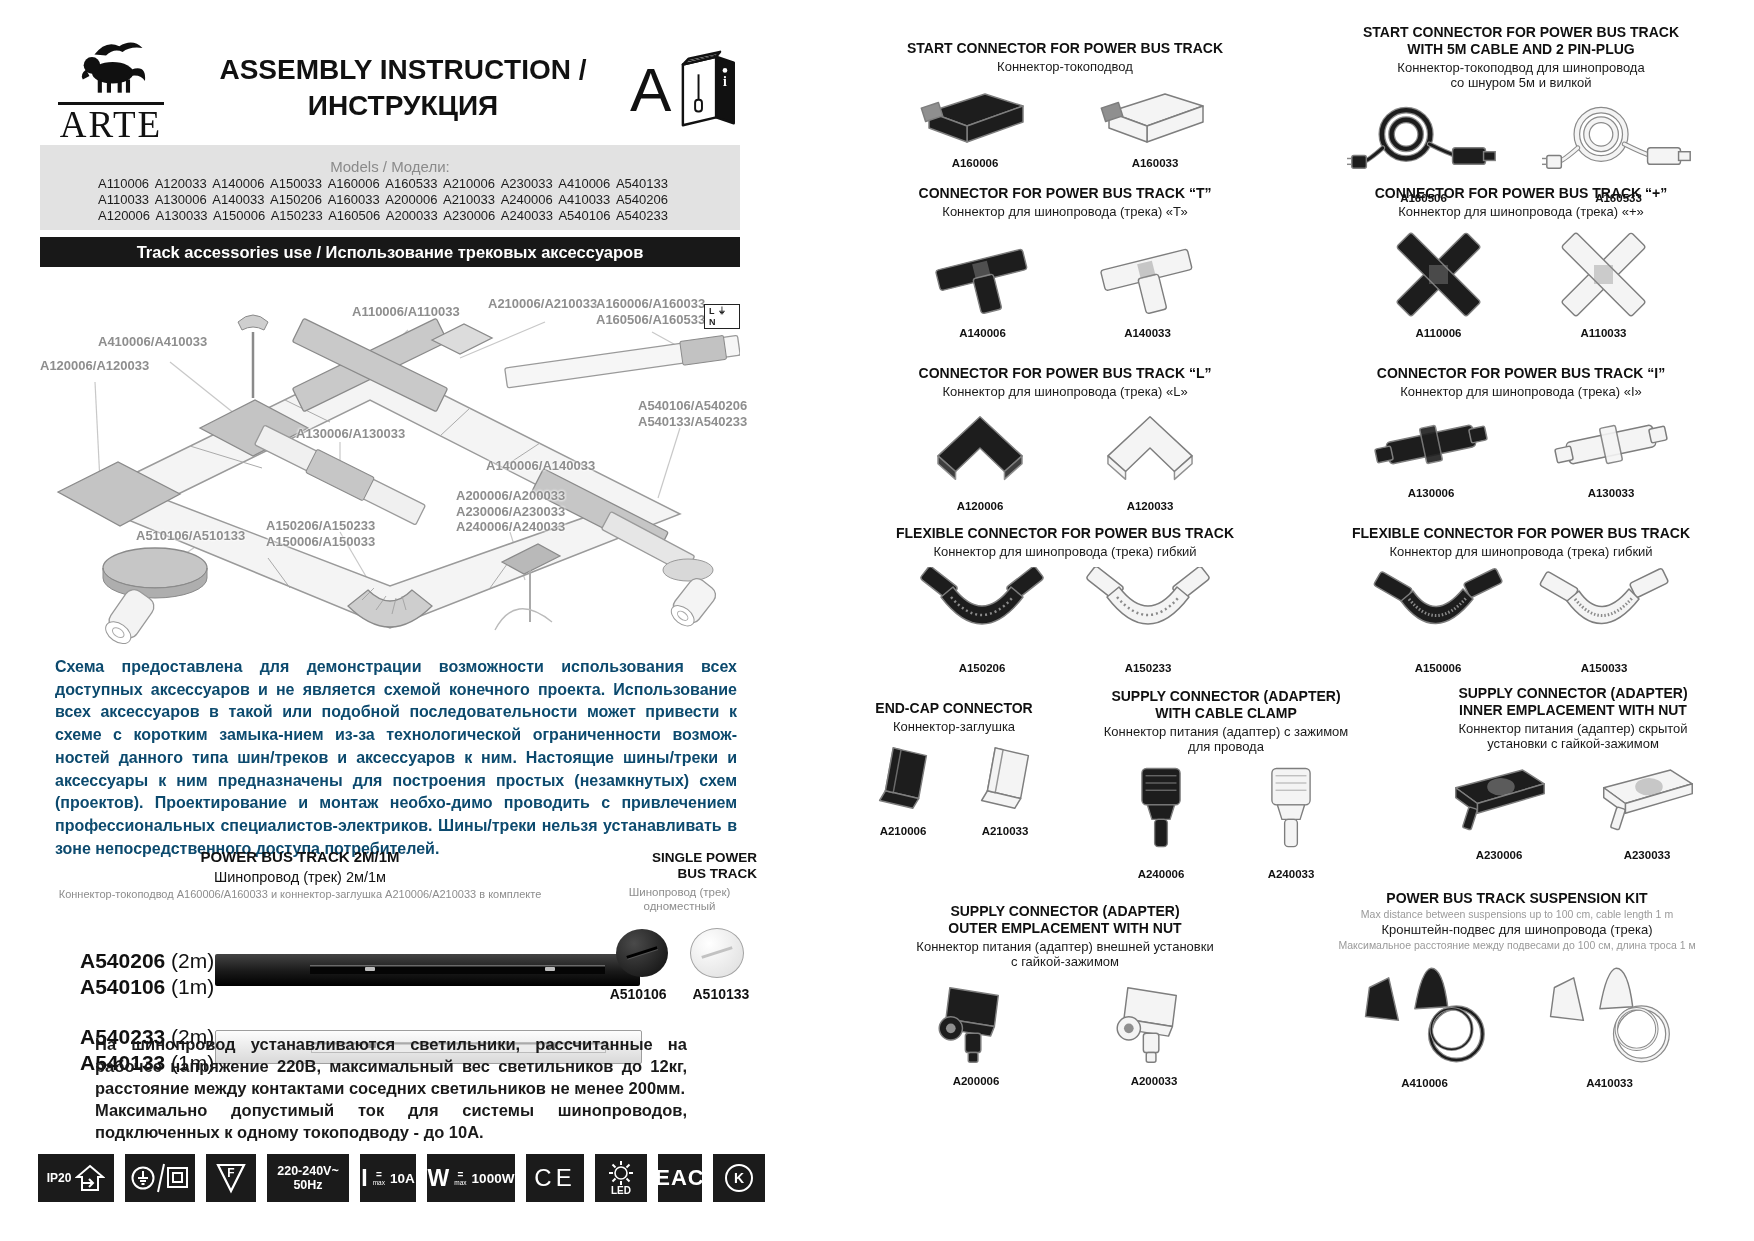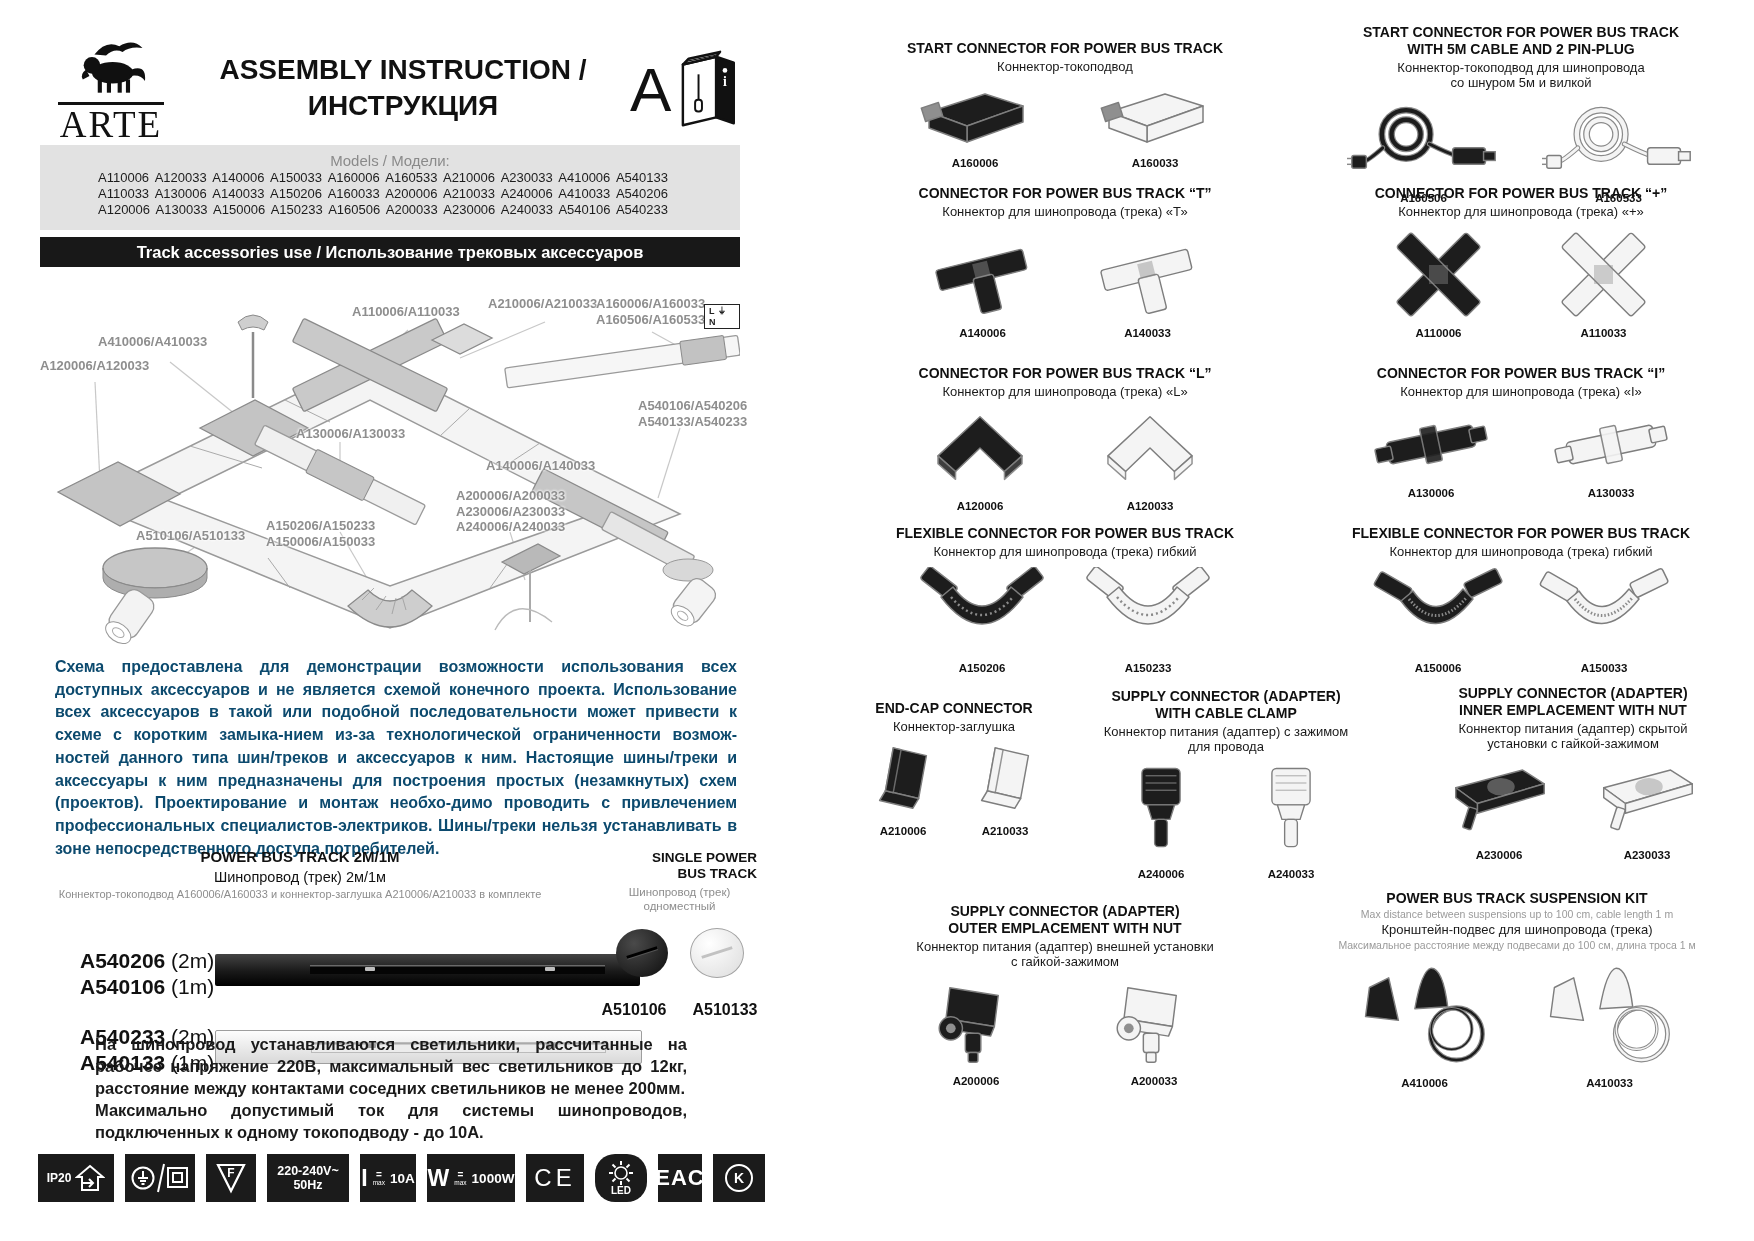--- a/index.html
+++ b/index.html
@@ -12,21 +12,21 @@
   .logo{left:52px;top:38px;width:118px;text-align:center;}
   .logo .rule{height:3px;background:#111;margin:2px 6px 0 6px;}
   .logo .arte{font-family:"Liberation Serif","DejaVu Serif",serif;font-size:37px;letter-spacing:2px;line-height:1.0;margin-top:1px;}
   .logo .lamp{font-family:"Liberation Serif","DejaVu Serif",serif;font-size:11px;letter-spacing:9px;margin-top:2px;padding-left:6px;}
   .title-block{left:183px;top:52px;width:440px;text-align:center;font-weight:bold;font-size:28px;line-height:1.3;}
   .booklet{left:630px;top:48px;width:110px;display:flex;align-items:center;gap:6px;}
   .booklet .a{font-size:62px;font-weight:500;line-height:1;}
 
   
   .models{left:40px;top:145px;width:700px;height:85px;background:#e2e2e2;}
-  .models .mlabel{text-align:center;color:#8a8a8a;font-size:15px;margin-top:7px;}
+  .models .mlabel{text-align:center;color:#8a8a8a;font-size:15px;margin-top:13px;}
   .models .mrow{display:flex;justify-content:space-between;padding:1px 72px 0 58px;font-size:13px;color:#1c1c1c;}
 
   
   .secbar{left:40px;top:237px;width:700px;height:30px;background:#181818;color:#fff;
           font-weight:bold;font-size:16.5px;text-align:center;line-height:30px;}
 
   
   .diagram{left:40px;top:270px;width:700px;height:375px;}
   .dlab{position:absolute;font-size:13px;font-weight:bold;color:#8e8e8e;line-height:1.2;
         white-space:pre-line;text-shadow:0 0 3px #fff,0 0 3px #fff;}
@@ -56,21 +56,21 @@
   .single{position:absolute;left:562px;top:2px;width:155px;text-align:center;}
   .single .st{font-weight:bold;font-size:13.5px;line-height:1.2;text-align:right;}
   .single .sru{font-size:11.5px;color:#8d8d8d;margin-top:4px;line-height:1.2;}
   .canorow{display:flex;justify-content:center;gap:22px;margin-top:14px;align-items:center;}
   .cano{width:52px;height:48px;border-radius:50%;position:relative;}
   .cano-b{background:radial-gradient(circle at 35% 30%,#4a4a4a,#0c0c0c);}
   .cano-w{background:radial-gradient(circle at 35% 30%,#fff,#dcdcdc);border:1px solid #a2a2a2;}
   .cano:after{content:"";position:absolute;left:10px;top:22px;width:32px;height:3px;transform:rotate(-18deg);}
   .cano-b:after{background:#000;box-shadow:0 1px 0 #555;}
   .cano-w:after{background:#c2c2c2;}
-  .canocode{font-weight:bold;font-size:16px;margin-top:23px;}
+  .canocode{font-weight:bold;font-size:14px;margin-top:8px;}
   .canocodes{display:flex;justify-content:center;gap:26px;}
 
   
   .notes{left:95px;top:1034px;width:592px;font-size:16.5px;font-weight:bold;color:#1a1a1a;
          text-align:justify;line-height:1.33;}
   .notes p{margin:0;}
 
   
   .certs{left:38px;top:1154px;display:flex;gap:11px;align-items:center;}
   .cert{height:48px;background:#1b1b1b;color:#fff;display:flex;align-items:center;justify-content:center;
@@ -81,21 +81,21 @@
   .c-f{width:50px;}
   .c-volt{width:82px;flex-direction:column;font-size:12.5px;font-weight:bold;line-height:1.15;gap:0;}
   .c-cur{width:56px;}
   .c-pow{width:88px;}
   .bigletter{font-size:23px;font-weight:bold;line-height:1;}
   .stack{display:flex;flex-direction:column;align-items:center;line-height:1;margin:0 1px;}
   .stack .eq{font-size:10px;font-weight:bold;}
   .stack .mx{font-size:6.5px;}
   .val{font-size:13.5px;font-weight:bold;}
   .c-ce{width:58px;font-size:24px;letter-spacing:4px;font-weight:500;}
-  .c-led{width:52px;flex-direction:column;gap:0;border-radius:20px;}
+  .c-led{width:52px;flex-direction:column;gap:0;}
   .c-led span{font-size:10px;font-weight:bold;line-height:1;}
   .c-eac{width:44px;font-size:22px;font-weight:bold;letter-spacing:1px;}
   .c-k{width:52px;}
 
   
   .rightcol{left:820px;top:0;width:934px;height:1241px;}
   .sec{position:absolute;text-align:center;}
   .sec-title{font-weight:bold;font-size:14px;color:#101010;line-height:1.2;white-space:pre-line;}
   .sec-ru{font-size:13px;color:#1a1a1a;line-height:1.2;margin-top:2px;white-space:pre-line;}
   .sec-sub{font-size:10.5px;color:#9a9a9a;margin-top:1px;line-height:1.2;}

